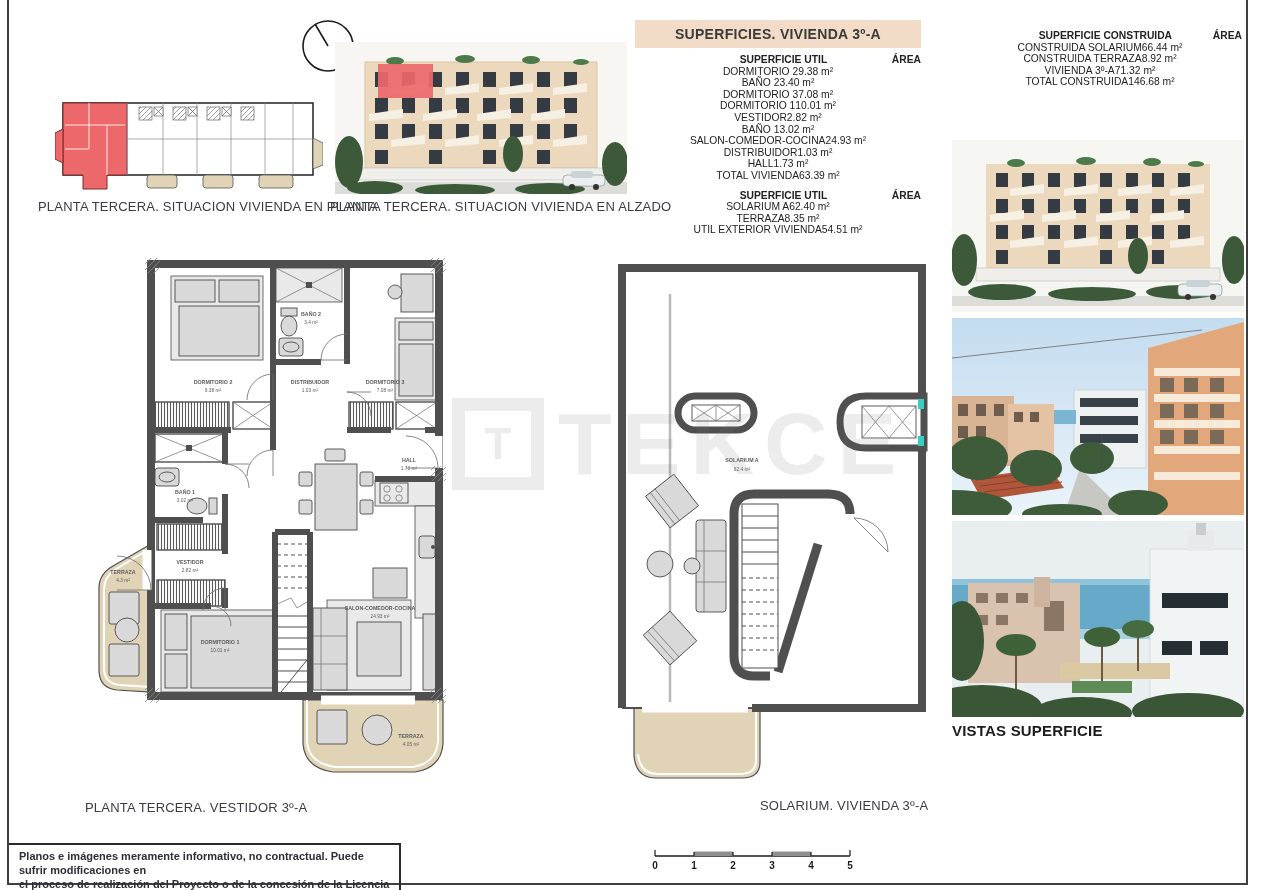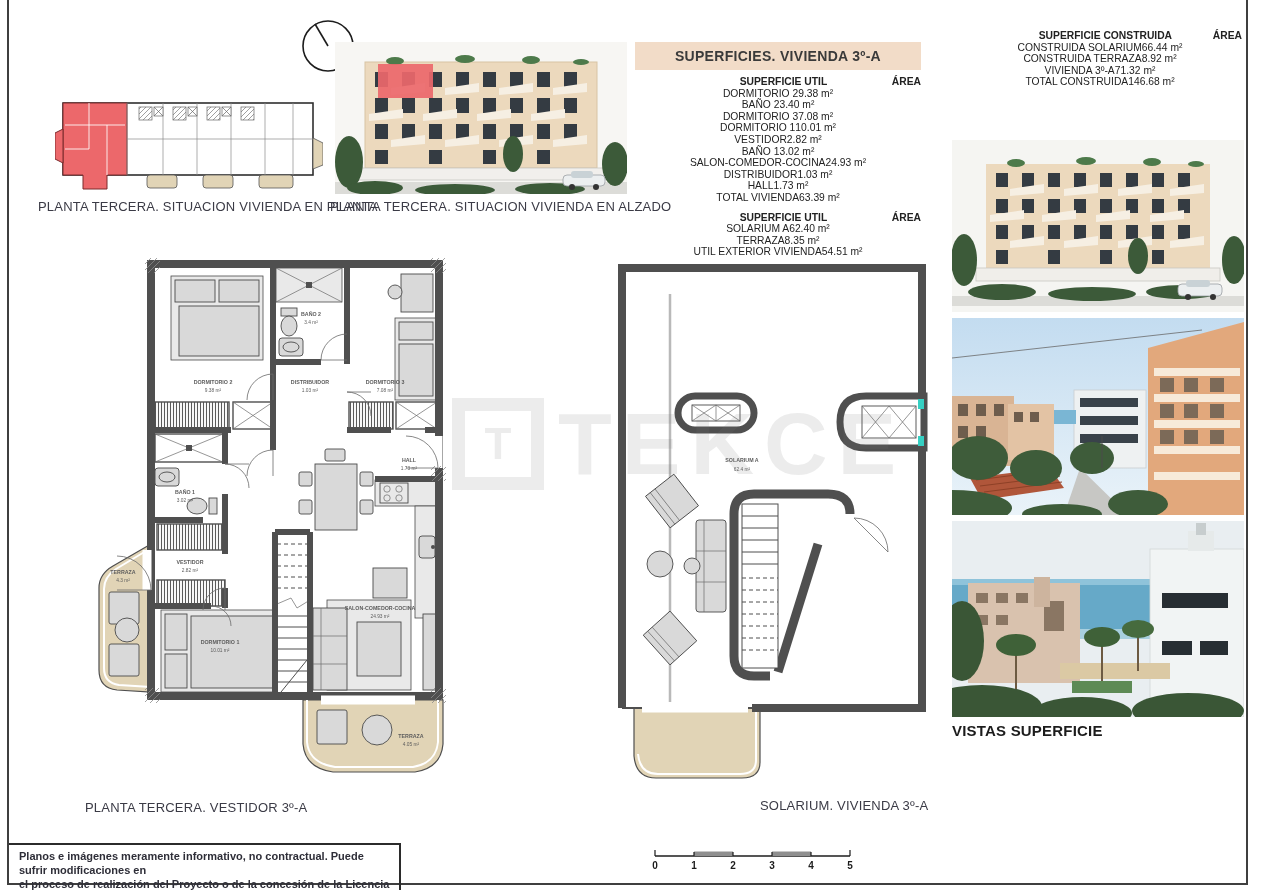--- a/index.html
+++ b/index.html
@@ -166,21 +166,21 @@
     </g>
     <g>
       <rect x="228" y="133" width="42" height="11" rx="4" fill="#eceff0" stroke="#9aa0a3" stroke-width=".8"></rect>
       <rect x="236" y="129" width="22" height="7" rx="3" fill="#c9d2d6"></rect>
       <circle cx="237" cy="145" r="3" fill="#333"></circle>
         <circle cx="261" cy="145" r="3" fill="#333"></circle>
     </g>
   </svg>
   <div class="abs caption center" style="left:330px;top:199px;width:300px;">PLANTA TERCERA. SITUACION VIVIENDA EN ALZADO</div>
 
-  <div class="abs" style="left:635px;top:42px;width:286px;">
+  <div class="abs" style="left:635px;top:20px;width:286px;">
     <div class="tbl-title">SUPERFICIES. VIVIENDA 3º-A</div>
     <div class="tbl" style="padding-top:6px;">
       <div class="trow thead">
         <span class="lab">SUPERFICIE UTIL</span>
         <span class="val">ÁREA</span>
       </div>
       <div class="trow">
           <span class="lab">DORMITORIO 2</span>
           <span class="val">9.38 m²</span>
         </div>

